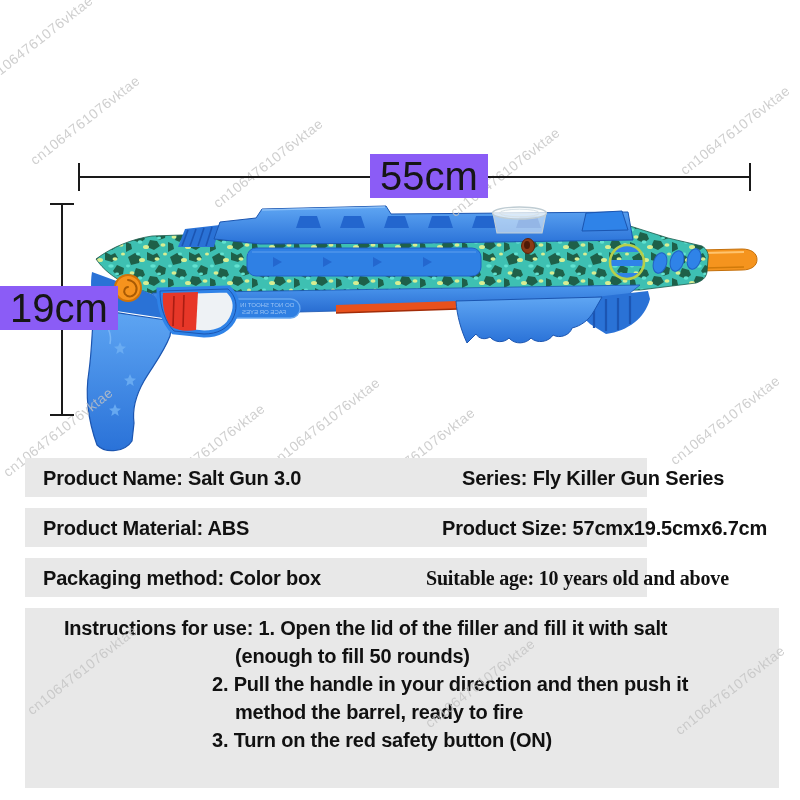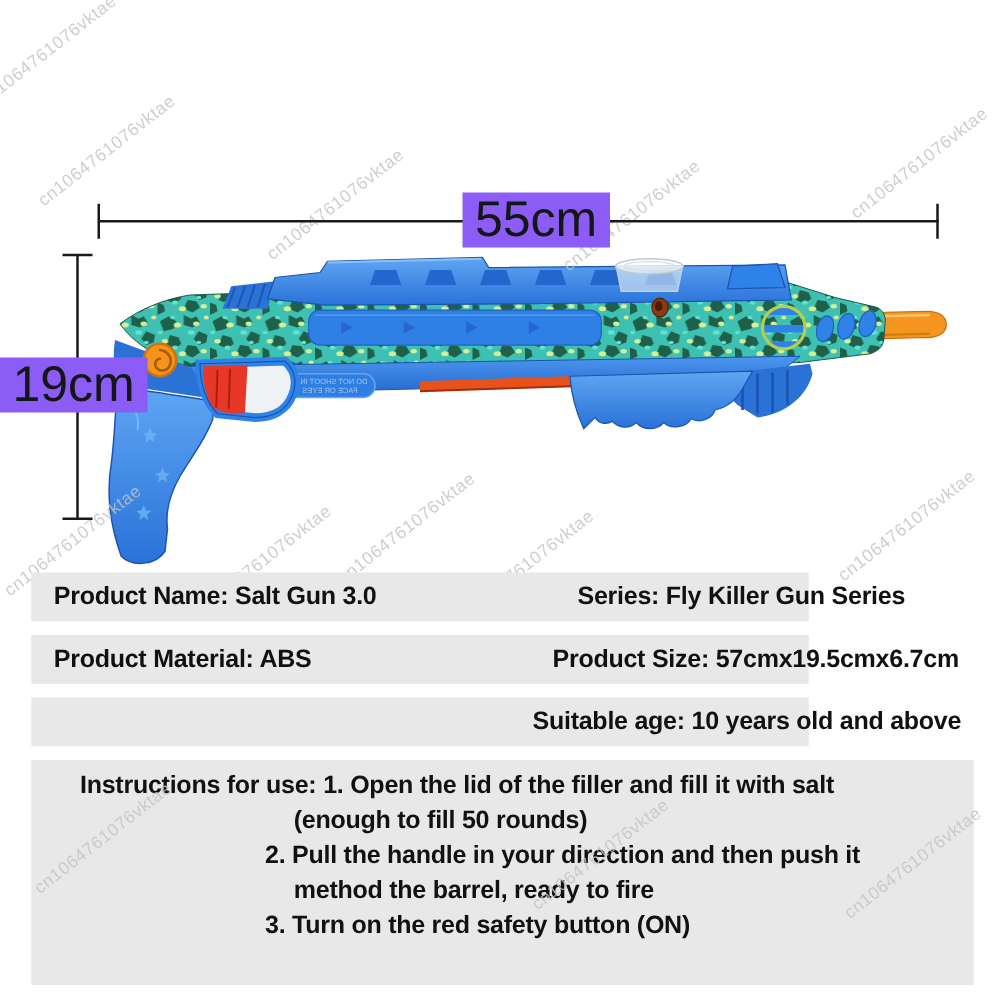--- a/index.html
+++ b/index.html
@@ -210,21 +210,22 @@
 
   <div class="spec-row" style="top:458px;">
     <span style="left:18px;">Product Name: Salt Gun 3.0</span>
     <span style="left:437px;">Series: Fly Killer Gun Series</span>
   </div>
   <div class="spec-row" style="top:508px;">
     <span style="left:18px;">Product Material: ABS</span>
     <span style="left:417px;">Product Size: 57cmx19.5cmx6.7cm</span>
   </div>
   <div class="spec-row" style="top:558px;">
-    <span style="left:401px;">Suitable age: 10 years old and above</span>
+    <span style="left:18px;">Packaging method: Color box</span>
+    <span style="left:401px;font-family:Liberation Serif, serif;">Suitable age: 10 years old and above</span>
   </div>
 
   <div id="instructions-box"></div>
   <div class="iline" style="left:32px;top:616px;margin-left:32px;">Instructions for use: 1. Open the lid of the filler and fill it with salt</div>
   <div class="iline" style="left:235px;top:644px;">(enough to fill 50 rounds)</div>
   <div class="iline" style="left:212px;top:672px;">2. Pull the handle in your direction and then push it</div>
   <div class="iline" style="left:235px;top:700px;">method the barrel, ready to fire</div>
   <div class="iline" style="left:212px;top:728px;">3. Turn on the red safety button (ON)</div>
 
 </div>

